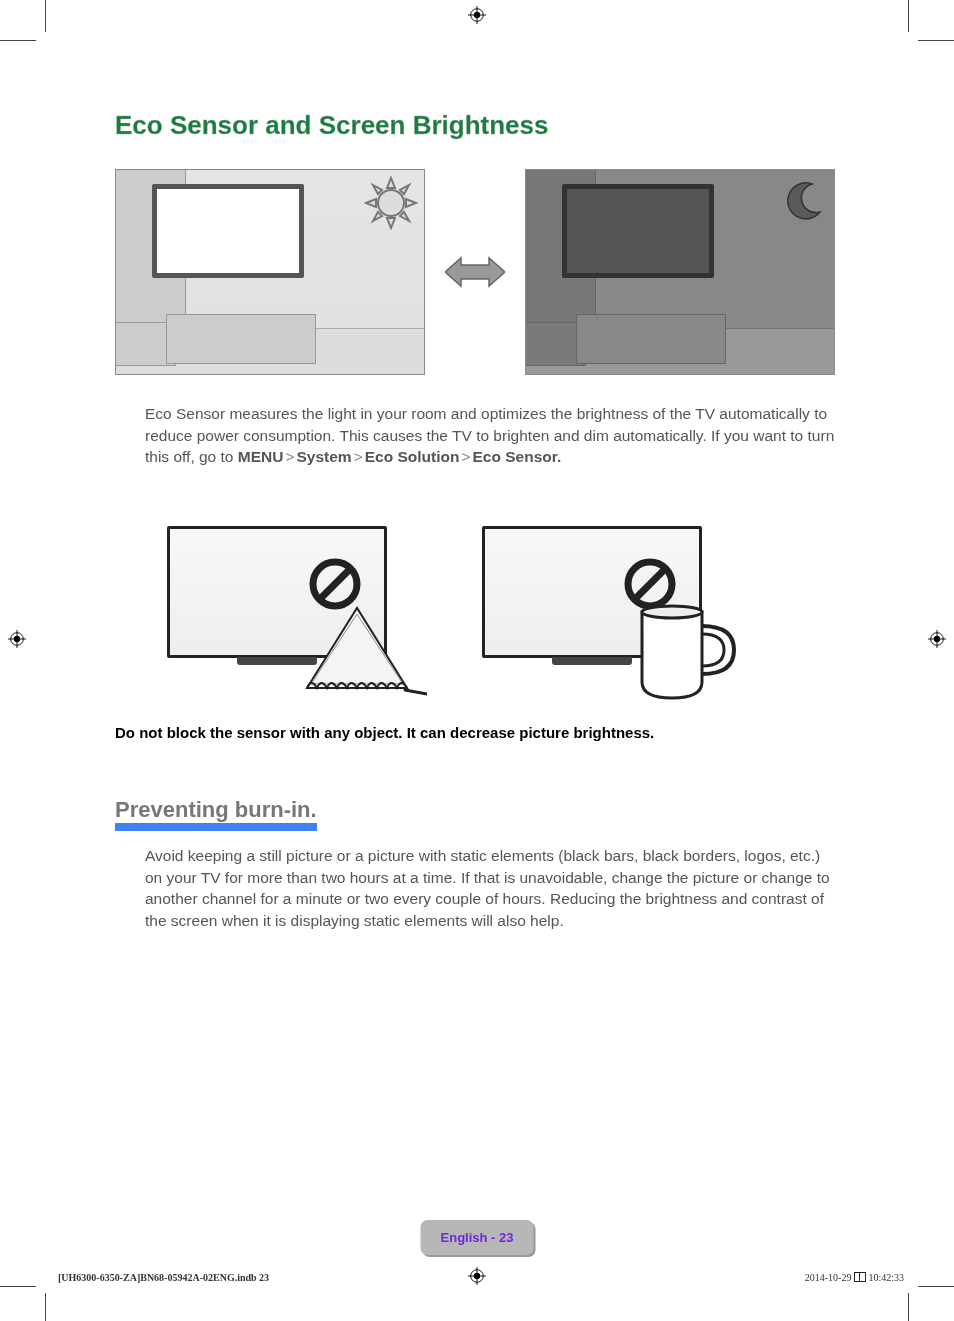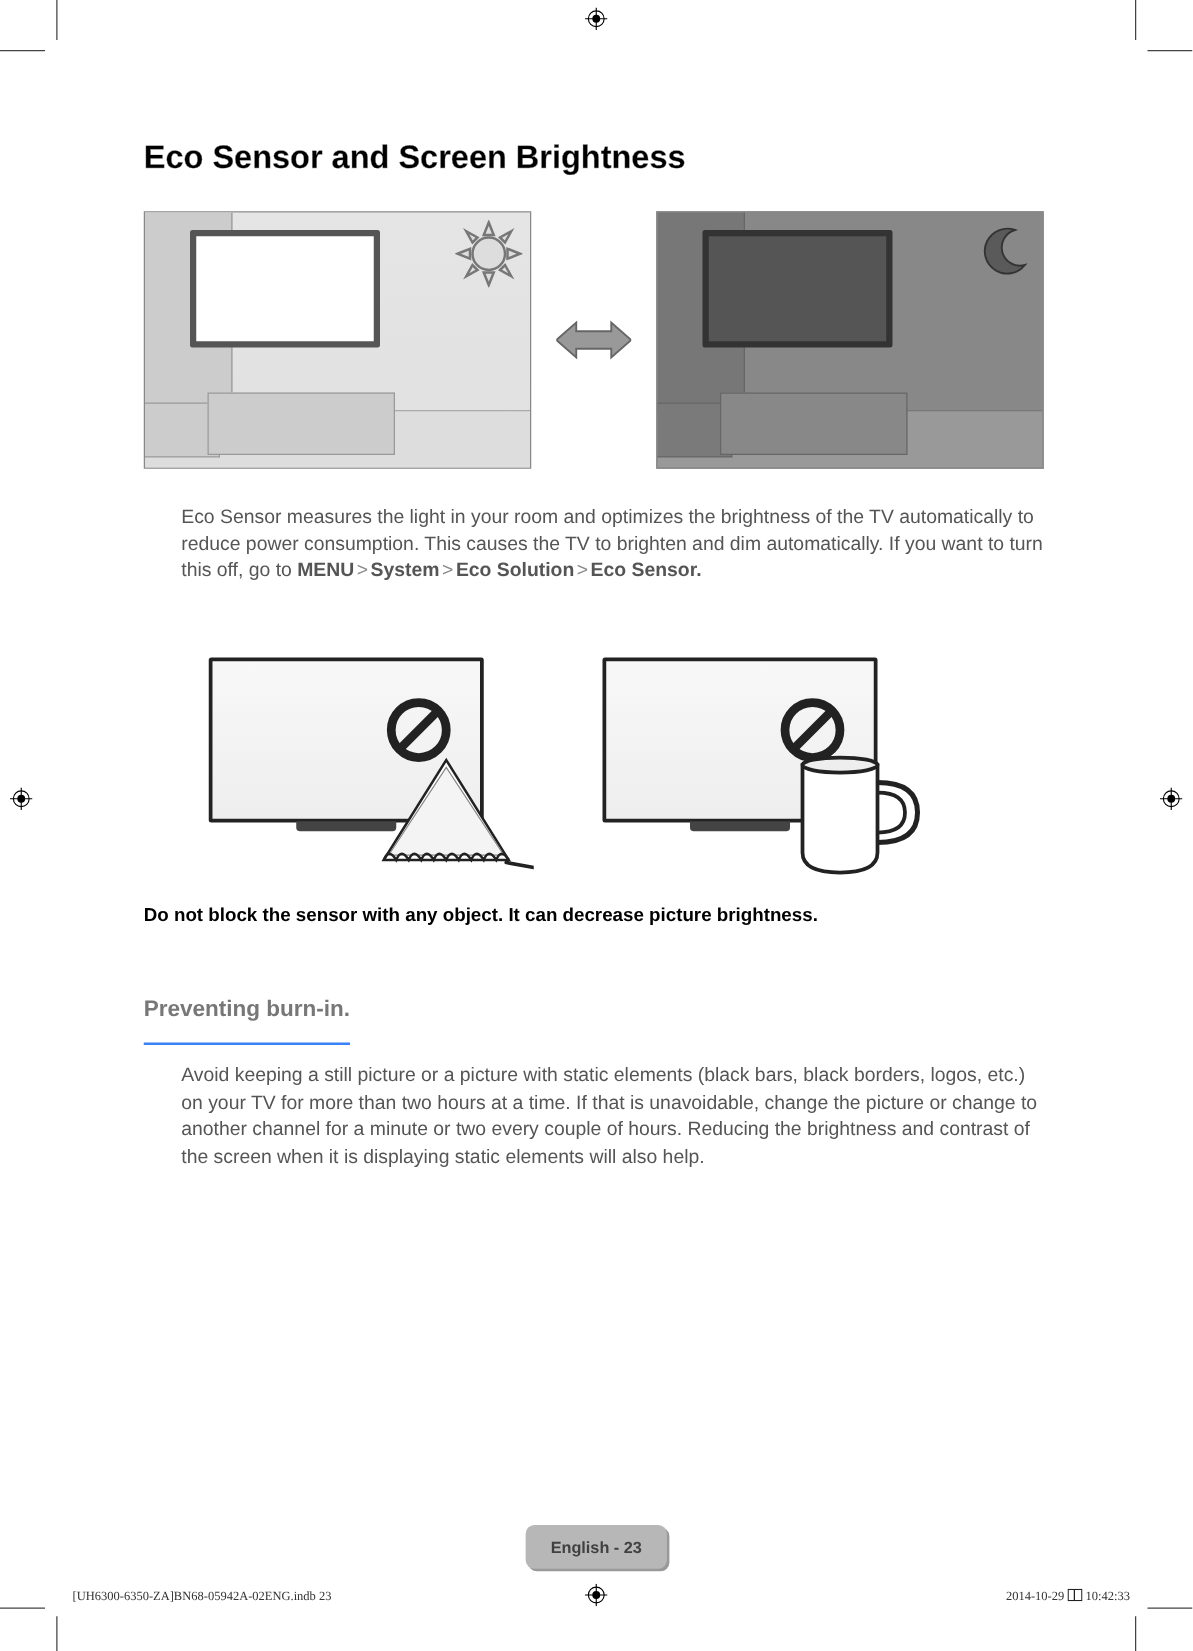--- a/index.html
+++ b/index.html
@@ -13,21 +13,21 @@
   }
   .page {
     position: absolute;
     left: 115px;
     top: 110px;
     width: 720px;
   }
   .title {
     font-size: 26px;
     font-weight: 600;
-    color: #000000;
+    color: #15803d;
     margin-bottom: 28px;
     text-shadow: 0.5px 0.5px 0 #fff, -0.5px -0.5px 0 #fff;
     -webkit-text-stroke: 0.3px #999;
   }
   .rooms {
     display: flex;
     gap: 20px;
     align-items: center;
     margin-bottom: 28px;
   }
@@ -94,34 +94,35 @@
     content:""; position:absolute; left:50%; bottom:-10px; width:80px; height:8px;
     background:#444; transform:translateX(-50%); border-radius: 0 0 3px 3px;
   }
   .nosign {
     position:absolute; width:56px; height:56px;
   }
   .bold-note {
     font-size: 15px; font-weight: 700; color:#000000; margin-bottom: 56px;
   }
   .subtitle {
-    font-size: 18px; color:#777; font-weight:600;
-    border-bottom: 2px solid #3b82f6;
-    display:inline-block; padding-bottom:16px; margin-bottom:14px;
+    font-size: 22px; color:#777; font-weight:600;
+    border-bottom: 8px solid #3b82f6;
+    display:inline-block; padding-bottom:0; margin-bottom:14px;
   }
   .page-badge {
     position:absolute; left:50%; transform:translateX(-50%);
-    bottom:66px; background:#b7b7b7; color:#404040;
+    bottom:66px; background:#b7b7b7; color:#6d28d9;
     font-size:13px; font-weight:700;
     padding: 10px 20px; border-radius: 7px;
     box-shadow: 2px 2px 0 #999;
   }
   .footer-left {
     position:absolute; left:58px; bottom:38px; font-size:10px; color:#333;
     font-family: "Times New Roman", serif;
+    font-weight: bold;
   }
   .footer-right {
     position:absolute; right:50px; bottom:38px; font-size:10px; color:#333;
     font-family: "Times New Roman", serif;
   }
   .regmark {
     position:absolute; width:18px; height:18px;
   }
   .reg-top { left:50%; top:6px; transform:translateX(-50%);}
   .reg-bottom { left:50%; bottom:36px; transform:translateX(-50%);}

